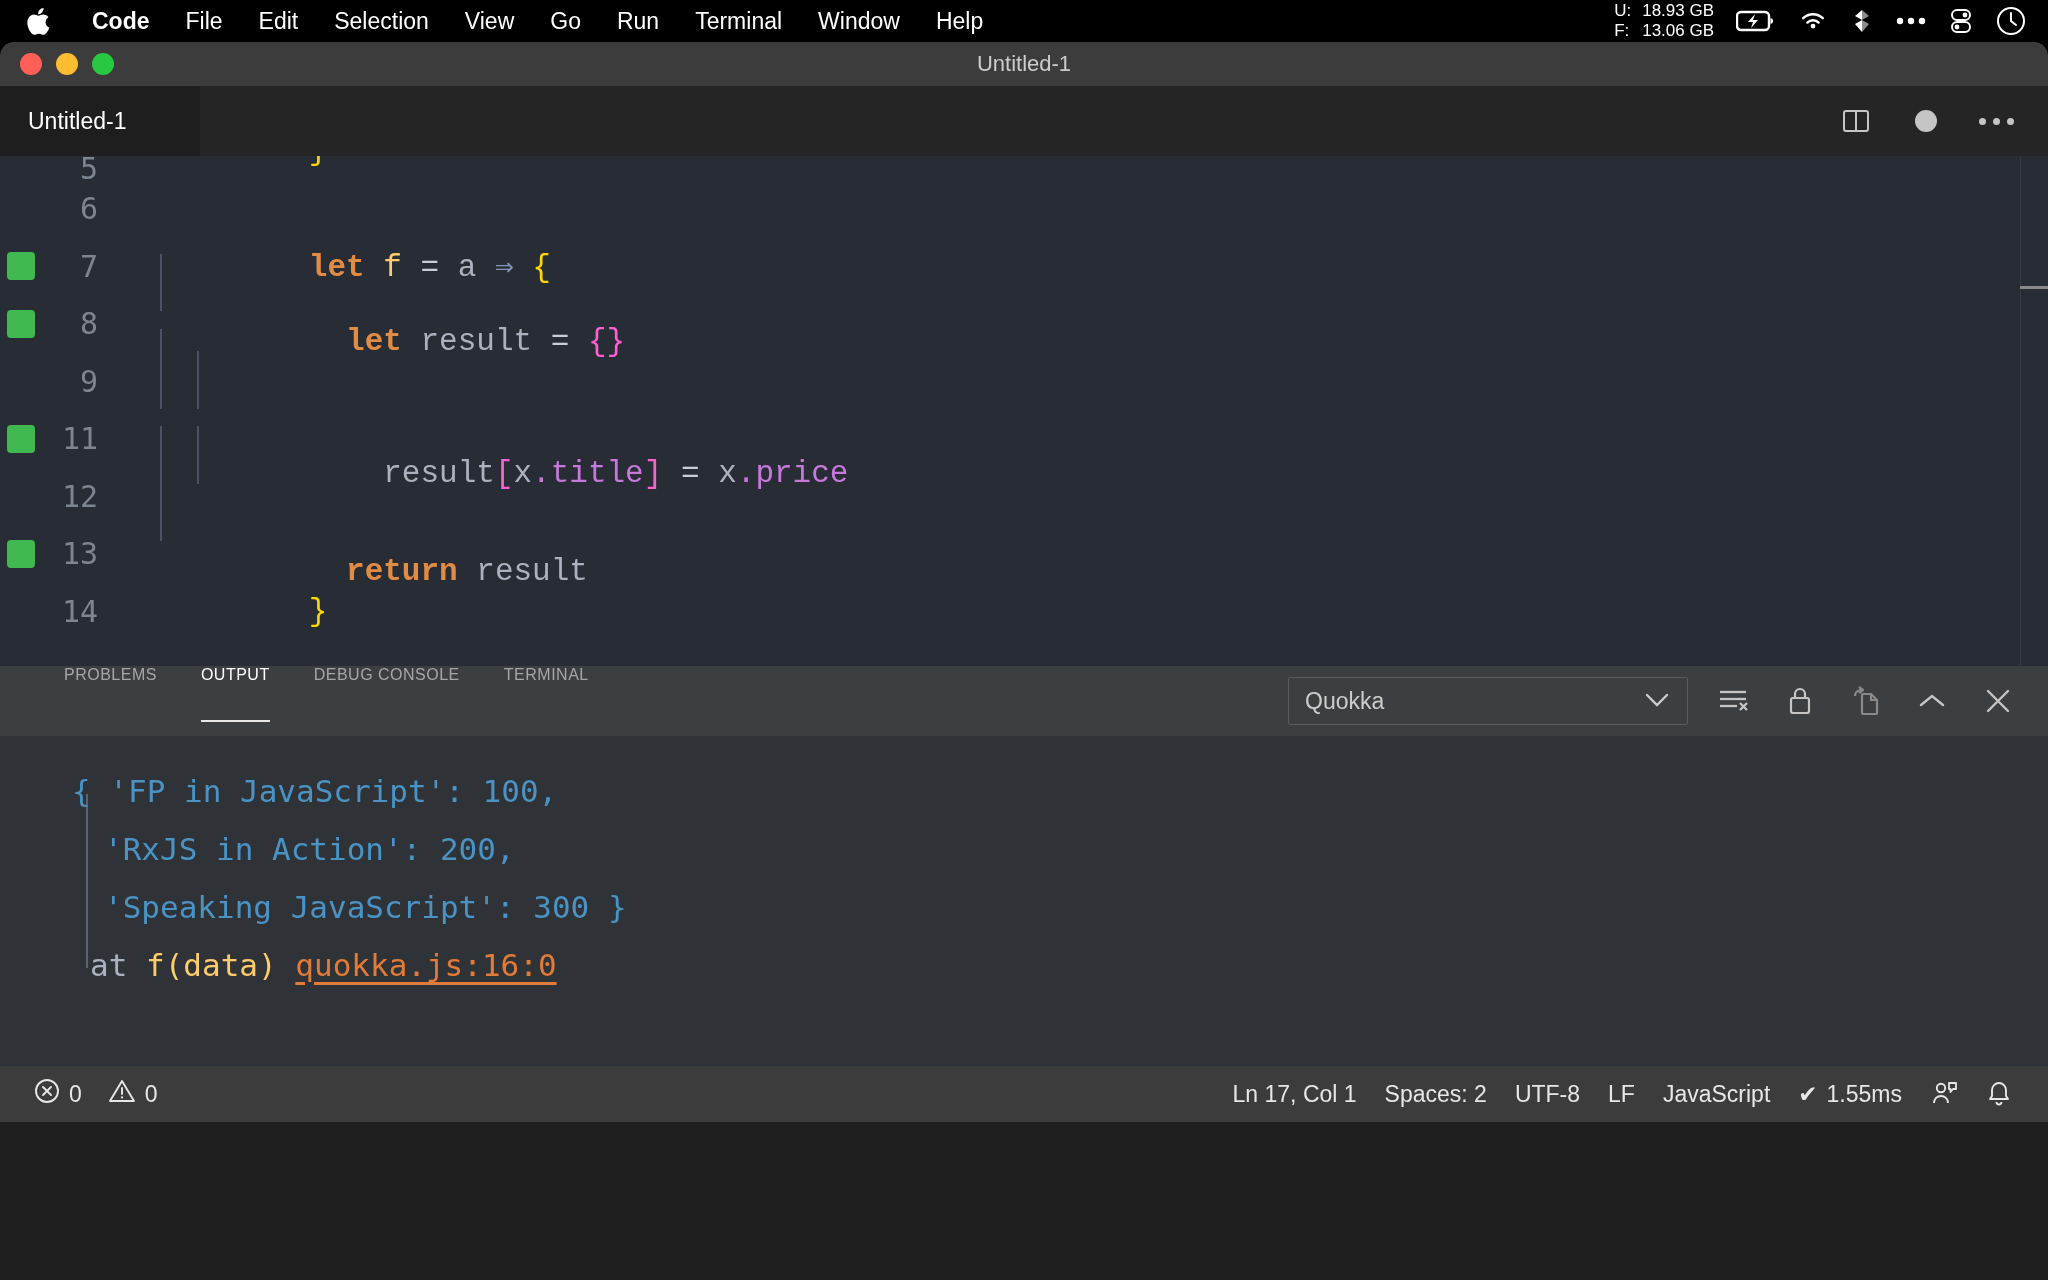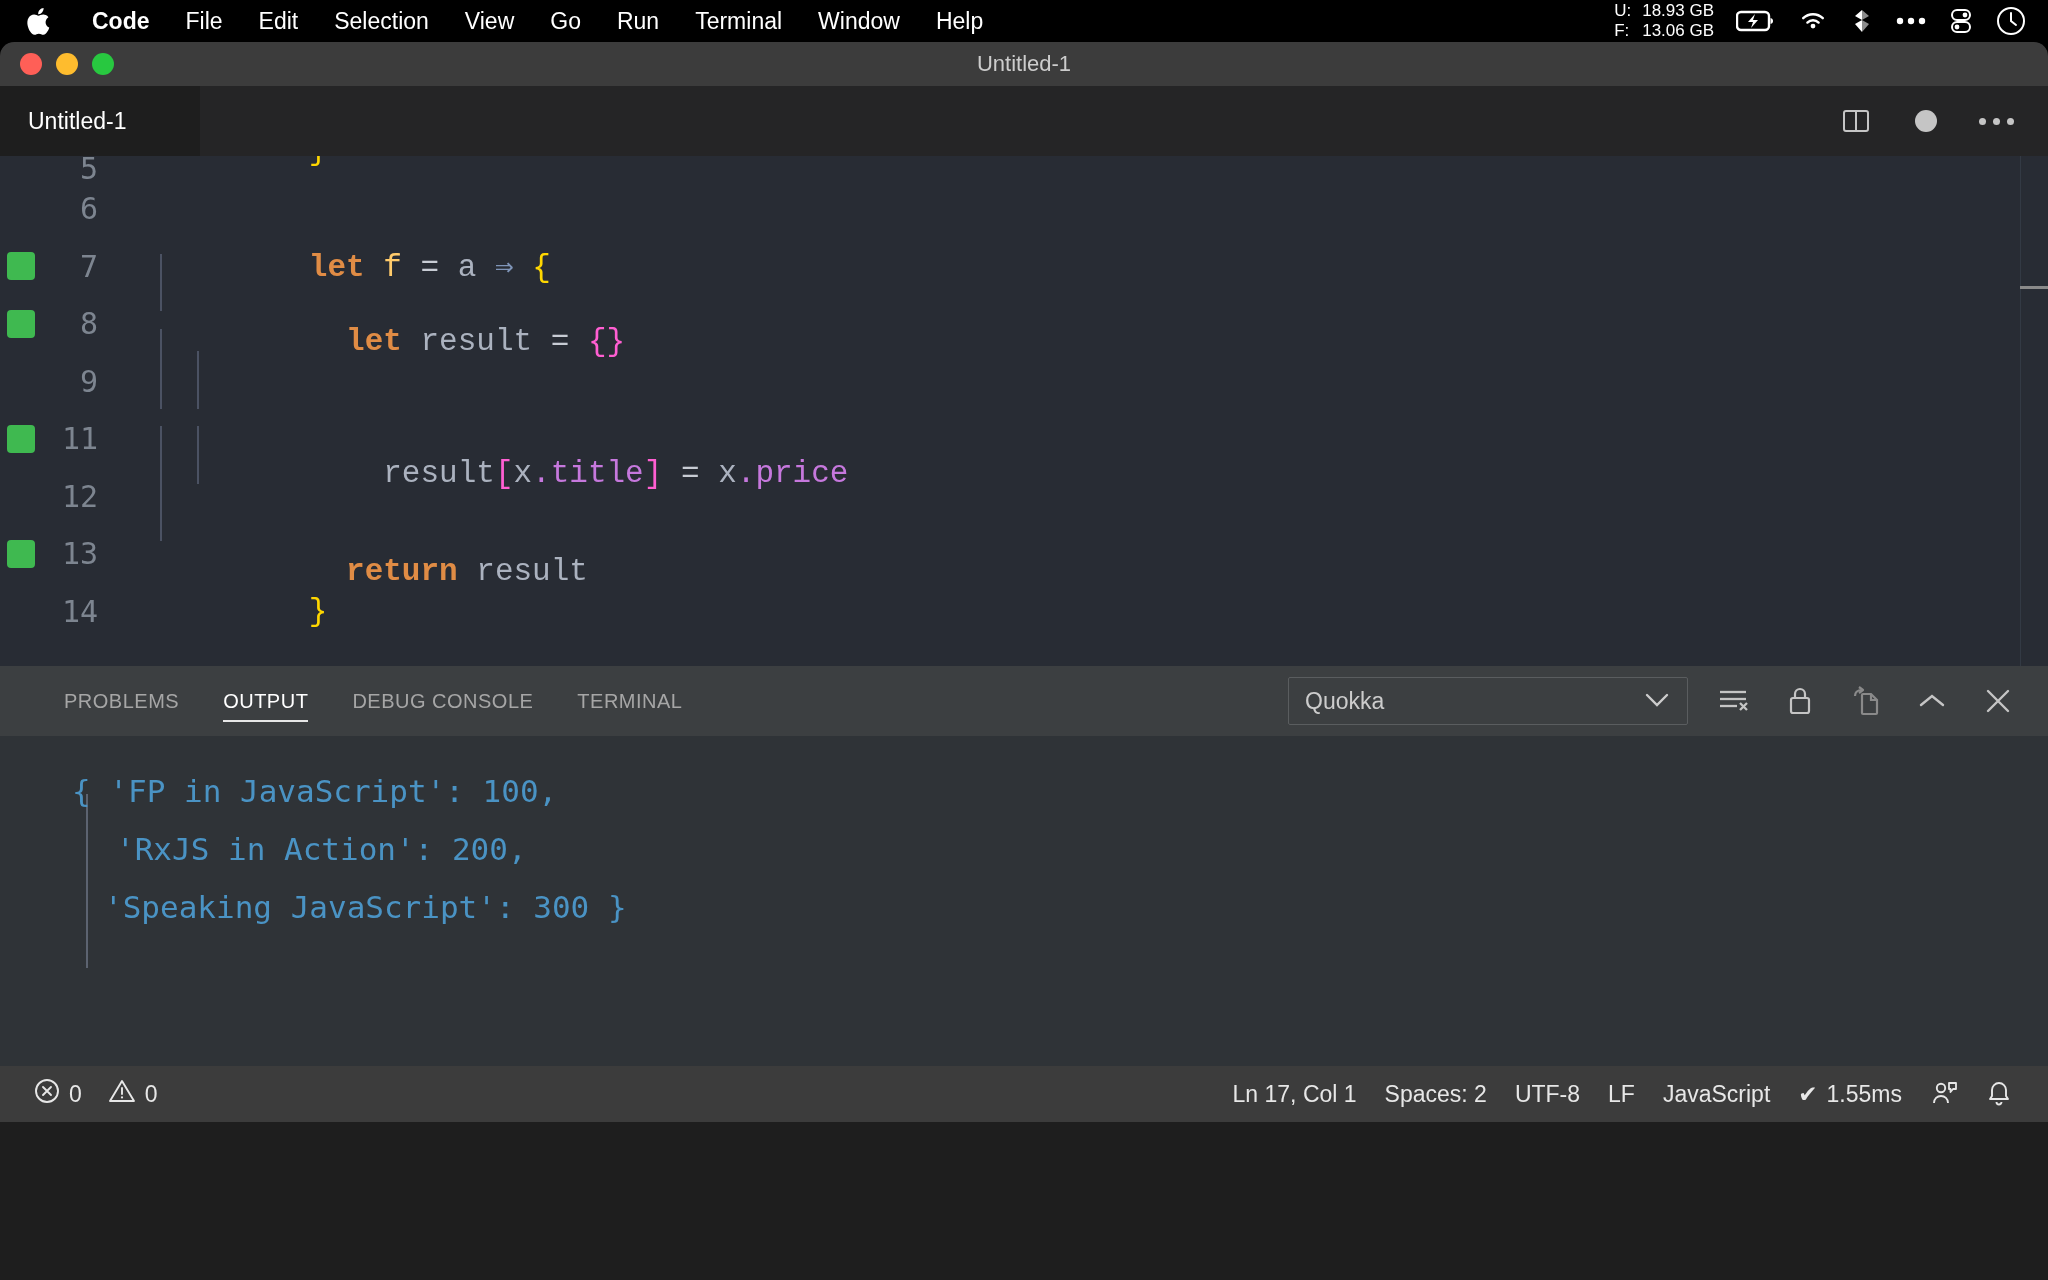--- a/index.html
+++ b/index.html
@@ -89,22 +89,22 @@
   }
   .v-thumb { position:absolute; right:0; top:0; width:28px; height:3px; background:#8a8a8a; }
 
   
   .panel { background:#3c3f41; }
   .panel-tabs {
     height:70px; background:#3c3f41; display:flex; align-items:center;
     padding-left:42px; gap:0;
   }
   .ptab {
-    font-size:20px; color:#a6a6a6; letter-spacing:0.5px; padding:0 22px;
-    height:70px; display:flex; align-items:center; position:relative;
+    font-size:16px; color:#a6a6a6; letter-spacing:0.5px; padding:0 22px;
+    height:70px; display:flex; align-items:flex-start; position:relative;
   }
   .ptab.active { color:#ffffff; }
   .ptab.active::after {
     content:""; position:absolute; left:22px; right:22px; bottom:14px; height:2px; background:#e7e7e7;
   }
   .panel-right { margin-left:auto; display:flex; align-items:center; gap:26px; padding-right:30px; }
   .select-box {
     width:400px; height:48px; border:1px solid #5a5d5f; border-radius:2px;
     background:#3c3f41; display:flex; align-items:center; padding:0 16px;
     color:#cccccc; font-size:23px;
@@ -381,22 +381,25 @@
           <svg width="28" height="28" viewBox="0 0 28 28">
               <path d="M4 4l20 20M24 4L4 24" stroke="#c5c5c5" stroke-width="2.4" stroke-linecap="round"></path>
             </svg>
         </div>
       </div>
     </div>
 
     <div class="panel-body">
       <div class="out-guide" style="top:58px;height:174px;"></div>
       <div class="out-line out-blue">{ 'FP in JavaScript': 100,</div>
-      <div class="out-line out-blue" style="padding-left:104px;margin-left:12px;">'RxJS in Action': 200,</div>
+      <div class="out-line out-blue" style="padding-left:104px;">'RxJS in Action': 200,</div>
       <div class="out-line out-blue" style="padding-left:104px;">'Speaking JavaScript': 300 }</div>
+      <div class="out-line" style="padding-left:90px;">
+        <span class="out-at">at </span><span class="out-fn">f(data) </span><span class="out-link">quokka.js:16:0</span>
+      </div>
     </div>
   </div>
 
   <div class="statusbar">
     <div class="sb-left">
       <div class="sb-item">
         <span>
           <svg width="26" height="26" viewBox="0 0 26 26">
               <circle cx="13" cy="13" r="11" fill="none" stroke="#e7e7e7" stroke-width="1.9"></circle>
               <path d="M9 9l8 8M17 9l-8 8" stroke="#e7e7e7" stroke-width="1.9" stroke-linecap="round"></path>

